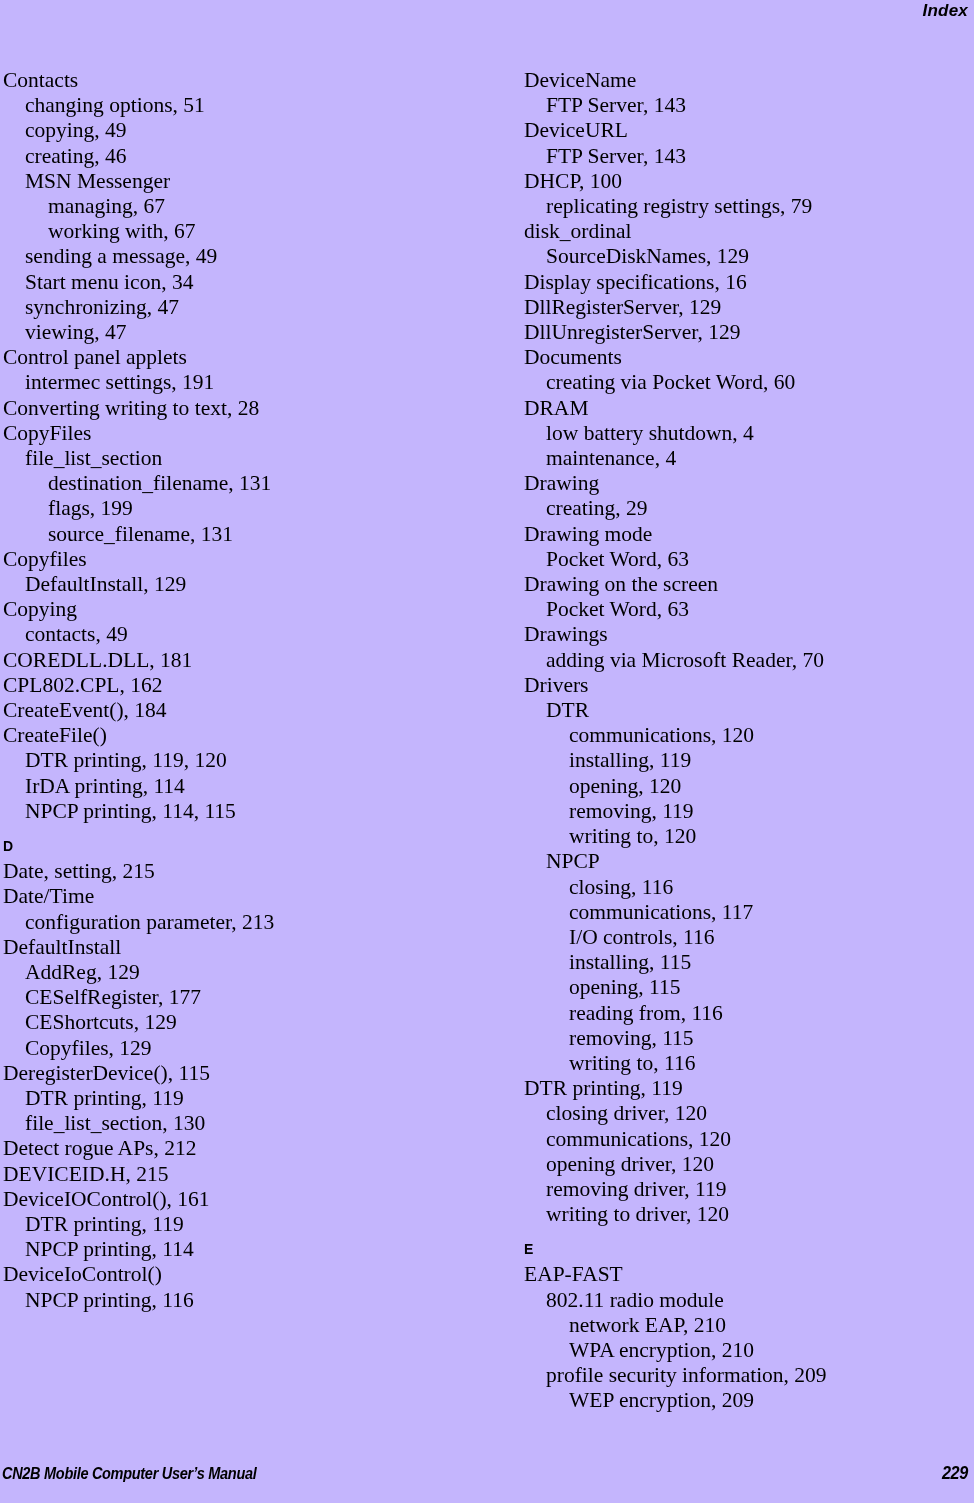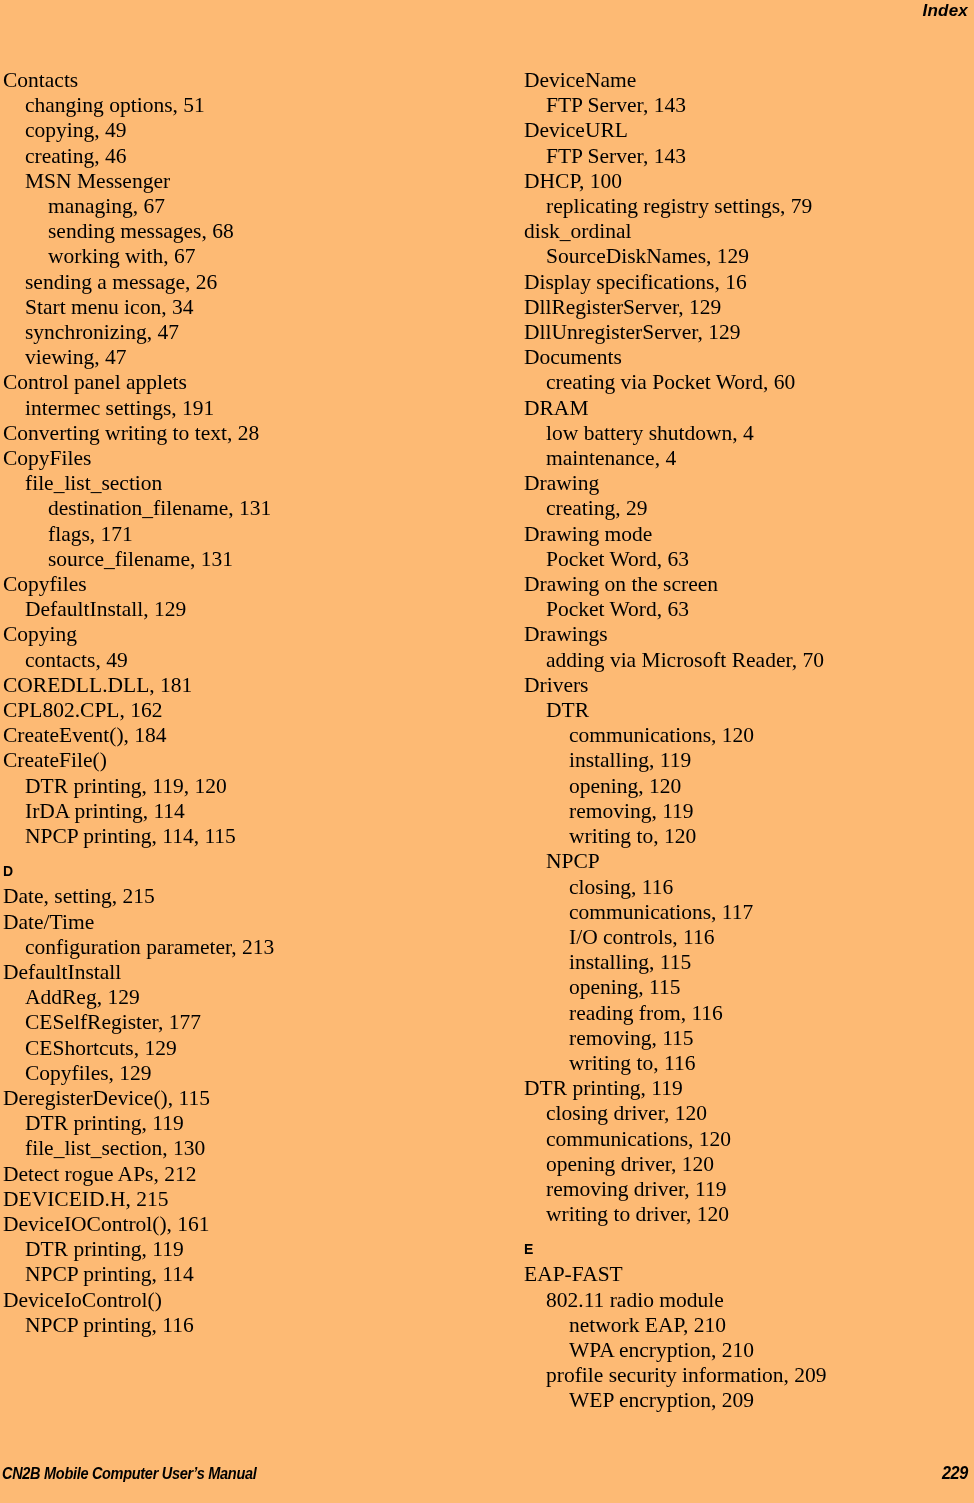--- a/index.html
+++ b/index.html
@@ -4,21 +4,21 @@
 <style>
   html, body {
     margin: 0;
     padding: 0;
     background: #ffffff;
   }
   .page {
     position: relative;
     width: 974px;
     height: 1503px;
-    background: #fdba74;
+    background: #c4b5fd;
     overflow: hidden;
     font-family: "Liberation Serif", "DejaVu Serif", serif;
     color: #000000;
   }
 
   
   .running-header {
     position: absolute;
     top: 0px;
     left: 0px;
@@ -107,33 +107,32 @@
   <div class="running-header">Index</div>
 
   <div class="columns">
     <div class="col col-left">
         <div class="entry lvl0">Contacts</div>
         <div class="entry lvl1">changing options, 51</div>
         <div class="entry lvl1">copying, 49</div>
         <div class="entry lvl1">creating, 46</div>
         <div class="entry lvl1">MSN Messenger</div>
         <div class="entry lvl2">managing, 67</div>
-        <div class="entry lvl2">sending messages, 68</div>
         <div class="entry lvl2">working with, 67</div>
-        <div class="entry lvl1">sending a message, 26</div>
+        <div class="entry lvl1">sending a message, 49</div>
         <div class="entry lvl1">Start menu icon, 34</div>
         <div class="entry lvl1">synchronizing, 47</div>
         <div class="entry lvl1">viewing, 47</div>
         <div class="entry lvl0">Control panel applets</div>
         <div class="entry lvl1">intermec settings, 191</div>
         <div class="entry lvl0">Converting writing to text, 28</div>
         <div class="entry lvl0">CopyFiles</div>
         <div class="entry lvl1">file_list_section</div>
         <div class="entry lvl2">destination_filename, 131</div>
-        <div class="entry lvl2">flags, 171</div>
+        <div class="entry lvl2">flags, 199</div>
         <div class="entry lvl2">source_filename, 131</div>
         <div class="entry lvl0">Copyfiles</div>
         <div class="entry lvl1">DefaultInstall, 129</div>
         <div class="entry lvl0">Copying</div>
         <div class="entry lvl1">contacts, 49</div>
         <div class="entry lvl0">COREDLL.DLL, 181</div>
         <div class="entry lvl0">CPL802.CPL, 162</div>
         <div class="entry lvl0">CreateEvent(), 184</div>
         <div class="entry lvl0">CreateFile()</div>
         <div class="entry lvl1">DTR printing, 119, 120</div>

